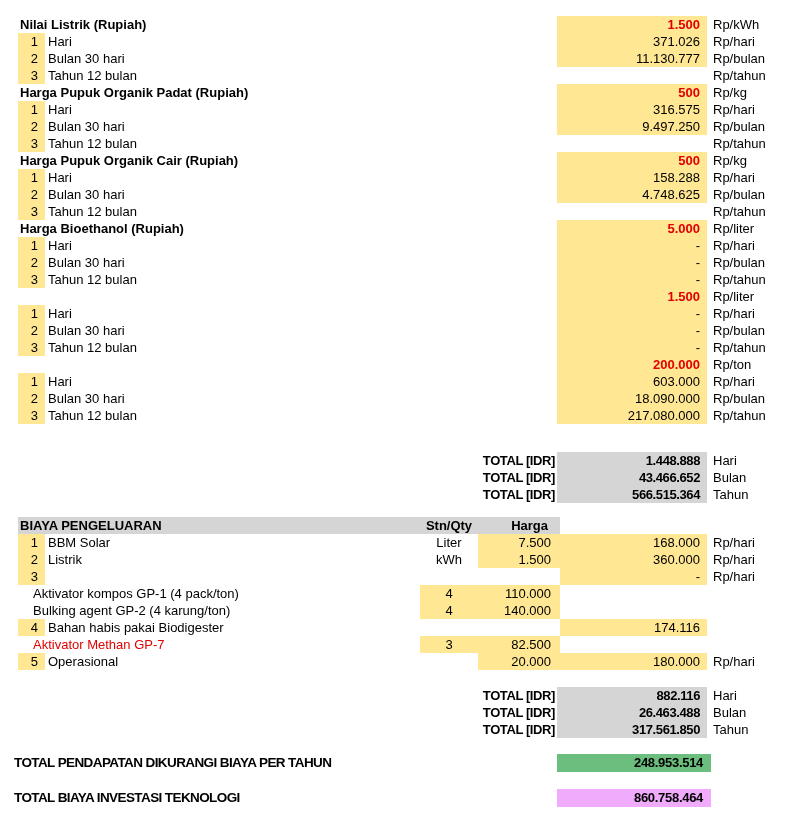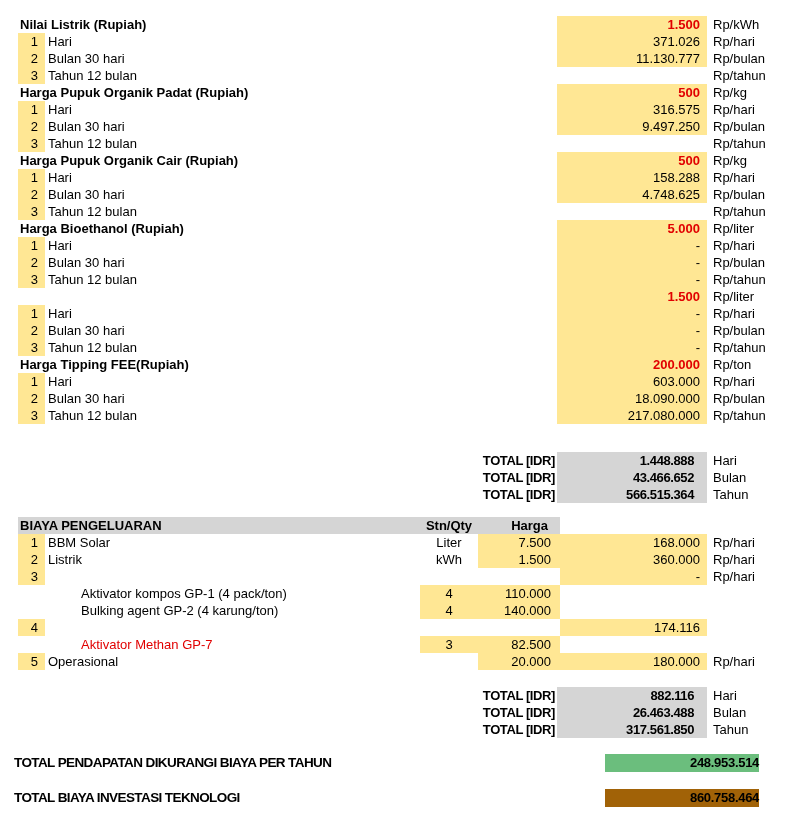--- a/index.html
+++ b/index.html
@@ -8,43 +8,43 @@
     width:786px;height:823px;
     background:#ffffff;
     font-family:"Liberation Sans",sans-serif;
     font-size:13px;color:#000;
     overflow:hidden;
   }
   .row{position:absolute;left:0;width:786px;height:17px;line-height:17px;}
   .cell{position:absolute;top:0;height:17px;line-height:17px;box-sizing:border-box;white-space:nowrap;}
   .c-num{left:18px;width:27px;background:var(--yellow);text-align:right;padding-right:7px;}
   .c-label{left:48px;}
-  .c-label.indent{left:33px;margin-left:48px;}
+  .c-label.indent{left:33px;}
   .c-title{left:20px;font-weight:bold;}
   .c-value{left:557px;width:150px;text-align:right;padding-right:7px;}
   .c-unit{left:713px;}
   .c-qty{left:420px;width:58px;text-align:center;}
   .c-price{left:478px;width:82px;text-align:right;padding-right:9px;}
   .c-amount{left:560px;width:147px;text-align:right;padding-right:7px;}
   .filled{background:var(--yellow);}
   .hl{background:var(--greenrow);margin-top:24px;}
   .price-red{color:var(--red);font-weight:bold;}
   .red-text{color:var(--red);}
   .t-label{left:420px;width:135px;text-align:right;font-weight:bold;letter-spacing:-0.4px;}
-  .t-value{left:557px;width:150px;text-align:right;padding-right:13px;background:var(--gray);font-weight:bold;letter-spacing:-0.4px;}
+  .t-value{left:557px;width:150px;text-align:right;padding-right:7px;background:var(--gray);font-weight:bold;letter-spacing:-0.4px;}
   .t-period{left:713px;}
   .exp-header{position:absolute;left:0;width:786px;height:17px;line-height:17px;}
   .eh-bar{position:absolute;left:18px;top:0;width:542px;height:17px;background:var(--gray);}
   .eh-title{left:20px;font-weight:bold;}
   .eh-qty{left:420px;width:58px;text-align:center;font-weight:bold;}
   .eh-price{left:478px;width:82px;text-align:right;padding-right:12px;font-weight:bold;}
   .sum-row{position:absolute;left:0;width:786px;height:18px;line-height:18px;}
   .sum-label{position:absolute;left:14px;top:0;font-weight:bold;font-size:13.5px;letter-spacing:-0.6px;white-space:nowrap;}
   .sum-value{position:absolute;left:557px;top:0;width:154px;height:18px;line-height:18px;box-sizing:border-box;
-             text-align:right;padding-right:0;font-weight:bold;letter-spacing:-0.3px;margin-left:48px;}
+             text-align:right;padding-right:8px;font-weight:bold;letter-spacing:-0.3px;}
 </style>
 </head>
 <body>
 
 <div class="sheet">
   <div id="revenue-table">
       <div class="row" style="top: 16px;">
         <span class="cell c-title">Nilai Listrik (Rupiah)</span>
         <span class="cell c-value filled price-red">1.500</span>
         <span class="cell c-unit">Rp/kWh</span>
@@ -152,21 +152,20 @@
         <span class="cell c-value filled">-</span>
         <span class="cell c-unit">Rp/bulan</span>
       </div>
       <div class="row" style="top: 339px;">
         <span class="cell c-num">3</span>
         <span class="cell c-label">Tahun 12 bulan</span>
         <span class="cell c-value filled">-</span>
         <span class="cell c-unit">Rp/tahun</span>
       </div>
       <div class="row" style="top: 356px;">
-        <span class="cell c-title">Harga Tipping FEE(Rupiah)</span>
         <span class="cell c-value filled price-red">200.000</span>
         <span class="cell c-unit">Rp/ton</span>
       </div>
       <div class="row" style="top: 373px;">
         <span class="cell c-num">1</span>
         <span class="cell c-label">Hari</span>
         <span class="cell c-value filled">603.000</span>
         <span class="cell c-unit">Rp/hari</span>
       </div>
       <div class="row" style="top: 390px;">
@@ -234,20 +233,21 @@
         <span class="cell c-qty filled">4</span>
         <span class="cell c-price filled">110.000</span>
       </div>
       <div class="row" style="top: 602px;">
         <span class="cell c-label indent">Bulking agent GP-2 (4 karung/ton)</span>
         <span class="cell c-qty filled">4</span>
         <span class="cell c-price filled">140.000</span>
       </div>
       <div class="row" style="top: 619px;">
         <span class="cell c-num">4</span>
+        <span class="cell c-label">Bahan habis pakai Biodigester</span>
         <span class="cell c-amount filled">174.116</span>
       </div>
       <div class="row" style="top: 636px;">
         <span class="cell c-label indent red-text">Aktivator Methan GP-7</span>
         <span class="cell c-qty filled">3</span>
         <span class="cell c-price filled">82.500</span>
       </div>
       <div class="row" style="top: 653px;">
         <span class="cell c-num">5</span>
         <span class="cell c-label">Operasional</span>
@@ -273,16 +273,16 @@
         <span class="cell t-period">Tahun</span>
       </div>
     </div>
   <div id="summary">
       <div class="sum-row" style="top: 754px; text-decoration: underline;">
         <span class="sum-label">TOTAL PENDAPATAN DIKURANGI BIAYA PER TAHUN</span>
         <span class="sum-value" style="background: rgb(107, 190, 125);">248.953.514</span>
       </div>
       <div class="sum-row" style="top: 789px;">
         <span class="sum-label">TOTAL BIAYA INVESTASI TEKNOLOGI</span>
-        <span class="sum-value" style="background: #a16207; text-align: right;">860.758.464</span>
+        <span class="sum-value" style="background: #f0abfc; text-align: right;">860.758.464</span>
       </div>
     </div>
 </div>
 
 </body></html>

